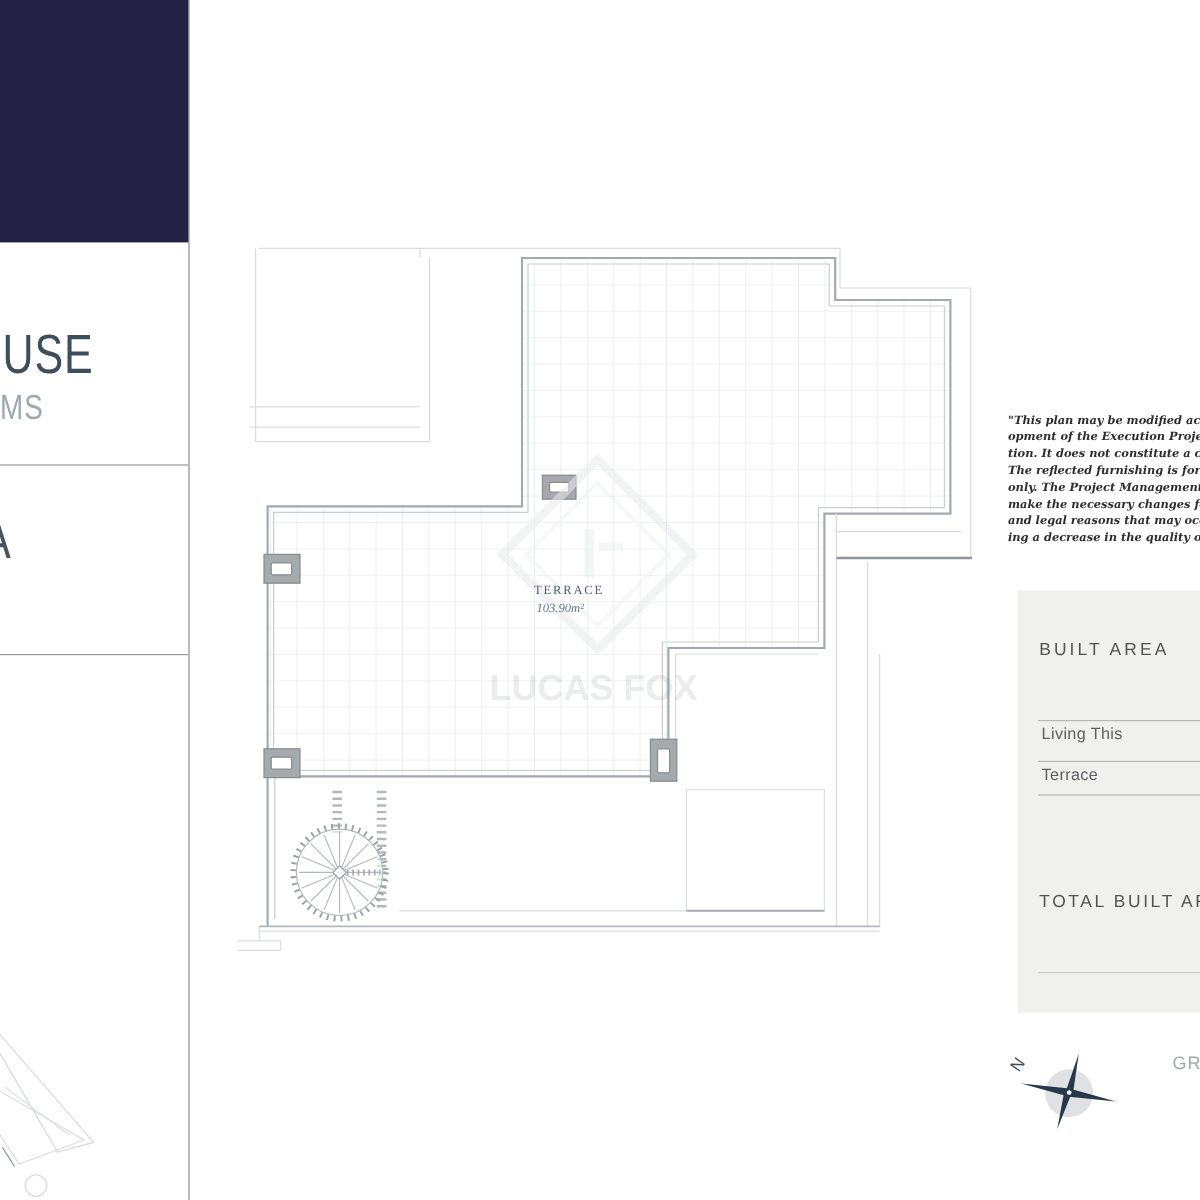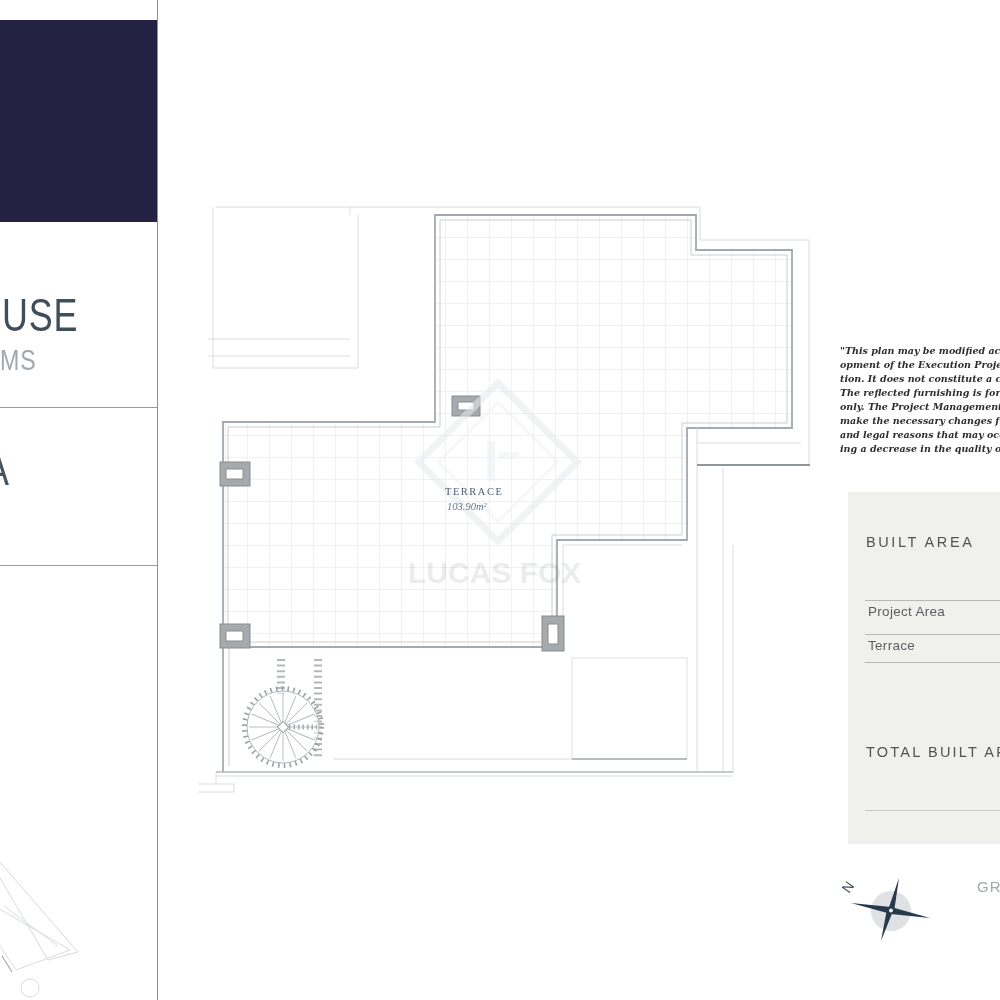--- a/index.html
+++ b/index.html
@@ -1,21 +1,21 @@
 <!DOCTYPE html>
 <html><head>
 <meta charset="utf-8">
 <style>
   html,body{margin:0;padding:0;background:#fff;}
   #stage{position:relative;width:1000px;height:1000px;overflow:hidden;background:#fff;
          font-family:"Liberation Sans",sans-serif;}
   .abs{position:absolute;}
 
   
-  #sidebar{left:0;top:0;width:158px;height:941px;overflow:hidden;z-index:5;margin-top:20px;}
+  #sidebar{left:0;top:0;width:158px;height:941px;overflow:hidden;z-index:5;}
   #navy-block{left:0;top:0;width:157px;height:202px;background:#232144;}
   .v-divider{left:157px;top:0;width:1px;height:1000px;background:#8f8f8f;z-index:4;}
   .h-divider{left:0;width:157px;height:1px;background:#9a9a9a;}
   #sidebar-title{left:2px;top:268px;font-size:46px;color:#3f4e5b;letter-spacing:1px;
                  transform:scaleX(.78);transform-origin:left top;white-space:nowrap;}
   #sidebar-subtitle{left:0px;top:324px;font-size:29px;color:#9fa8b0;letter-spacing:1px;
                  transform:scaleX(.8);transform-origin:left top;white-space:nowrap;}
   #sidebar-section{left:-15px;top:424px;font-size:45px;color:#46555f;
                  transform:scaleX(.8);transform-origin:left top;white-space:nowrap;}
 
@@ -173,21 +173,21 @@
     <div>The reflected furnishing is for decorat</div>
     <div>only. The Project Management reser</div>
     <div>make the necessary changes for func</div>
     <div>and legal reasons that may occur,</div>
     <div>ing a decrease in the quality of the</div>
   </div>
 
   <div id="area-card" class="abs">
     <div class="card-title">BUILT AREA</div>
     <div class="rule" style="top:108px;"></div>
-    <div class="row-label" style="top:112px;">Project Area</div>
+    <div class="row-label" style="top:112px;">Living This</div>
     <div class="rule" style="top:142px;"></div>
     <div class="row-label" style="top:146px;">Terrace</div>
     <div class="rule" style="top:170px;"></div>
     <div class="total-label">TOTAL BUILT AREA.</div>
     <div class="rule" style="top:318px;background:#c9c9c3;"></div>
   </div>
 
   <div id="gr-fragment" class="abs">GR</div>
 
   <div id="sidebar" class="abs">

